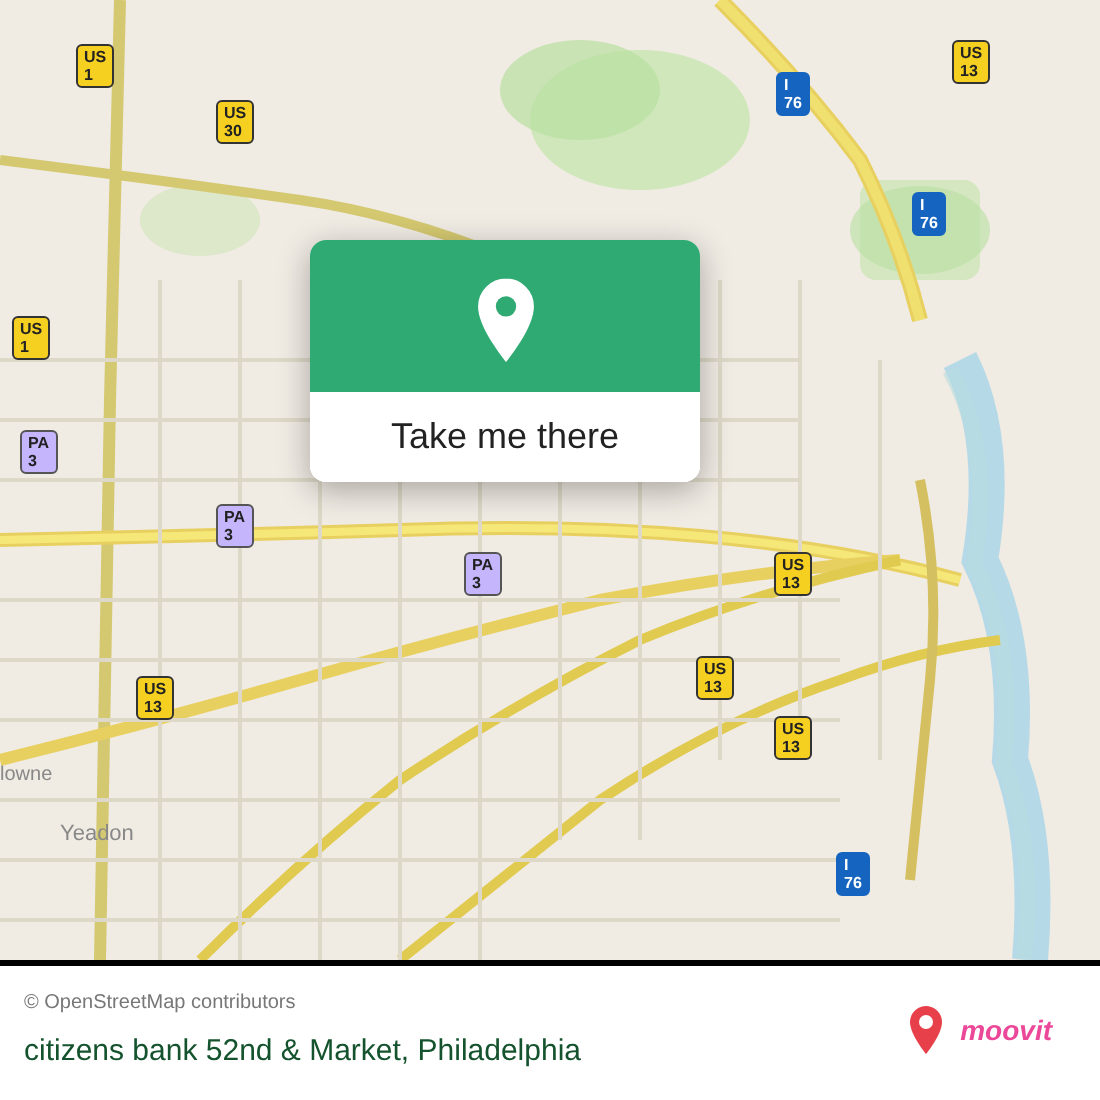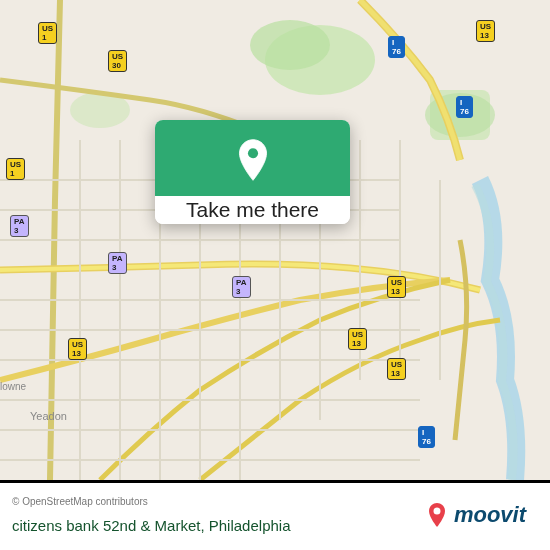--- a/index.html
+++ b/index.html
@@ -50,25 +50,25 @@
       padding: 18px 0 14px 0;
     }
 
     .location-pin {
       width: 44px;
       height: 44px;
     }
 
     #popup-button {
       width: 100%;
-      padding: 2px 0;
+      padding: 12px 0;
       background: white;
       border: none;
       cursor: pointer;
-      font-size: 21px;
+      font-size: 18px;
       color: #222;
       font-weight: 500;
       text-align: center;
     }
 
     
     #bottom-bar {
       width: 550px;
       height: 70px;
       background: white;
@@ -236,16 +236,16 @@
   <span id="copyright-text">© OpenStreetMap contributors</span>
   <div style="display:flex; align-items:center; justify-content:space-between;">
     <span id="location-title">citizens bank 52nd &amp; Market, Philadelphia</span>
 
     <div id="moovit-logo" style="position:relative; display:flex; align-items:center; gap:3px; flex-shrink:0;">
 
       <svg width="28" height="28" viewBox="0 0 28 28" xmlns="http://www.w3.org/2000/svg">
         <path d="M14 2C9.582 2 6 5.582 6 10c0 6.375 8 16 8 16s8-9.625 8-16C22 5.582 18.418 2 14 2z" fill="#e8404a"></path>
         <circle cx="14" cy="10" r="3.5" fill="white"></circle>
       </svg>
-      <span class="moovit-text" style="font-size:22px; font-weight:bold; color:#0c4a6e; ">moovit</span>
+      <span class="moovit-text" style="font-size:14px; font-weight:bold; color:#ec4899; ">moovit</span>
     </div>
   </div>
 </div>
 
 </body></html>

